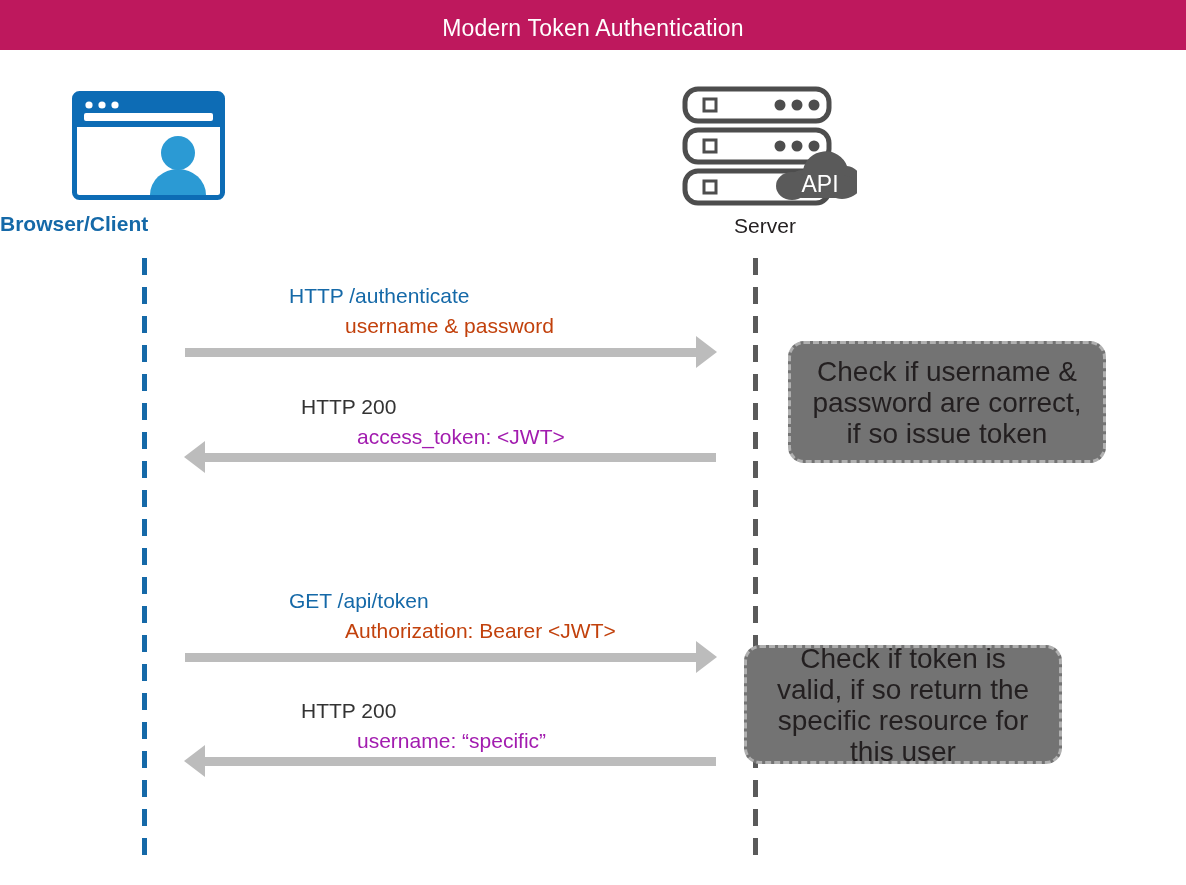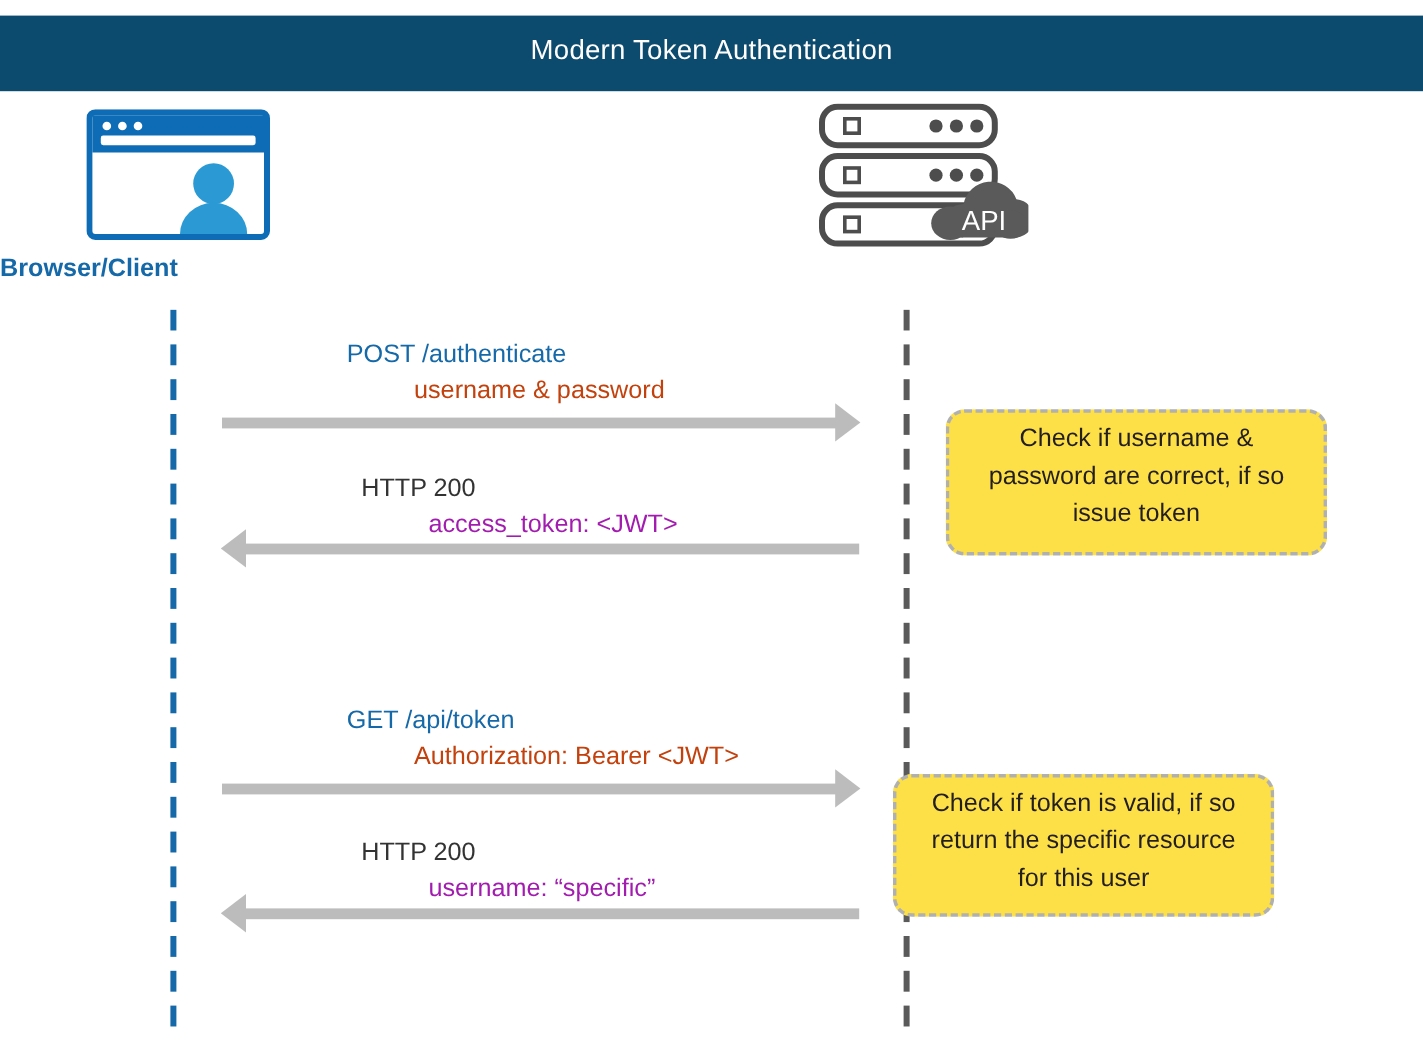--- a/index.html
+++ b/index.html
@@ -15,24 +15,24 @@
     position: relative;
     width: 1186px;
     height: 885px;
     background: #ffffff;
     overflow: hidden;
   }
 
   
   .titlebar {
     position: absolute;
-    left: 0; top: 13px;
+    left: 0; top: 0;
     width: 1186px;
-    height: 63px;
-    background: #0c4a6e;
+    height: 50px;
+    background: #be185d;
   }
   .titlebar-text {
     position: absolute;
     left: 0; top: 0;
     width: 1186px;
     height: 57px;
     line-height: 57px;
     text-align: center;
     color: #ffffff;
     font-size: 23px;
@@ -131,26 +131,27 @@
   .msg-req .l2 { color: #c2410c; }
   .msg-res .l1 { color: #333333; }
   .msg-res .l2 { color: #a21caf; }
 
   
   .note {
     position: absolute;
     box-sizing: border-box;
     border: 3px dashed #b0b0b0;
     border-radius: 16px;
-    background: #fde047;
+    background: #737373;
     display: flex;
+    align-items: center;
     justify-content: center;
     text-align: center;
     color: #231f20;
-    font-size: 21px;
+    font-size: 28px;
     line-height: 31px;
     padding: 6px 18px;
   }
 </style>
 </head>
 <body>
 
 <div id="canvas">
 
   <div class="titlebar">
@@ -202,23 +203,24 @@
       <g>
         <path d="M104,101 a17,17 0 0 1 17,-17 a23,23 0 0 1 44,-4 a16,16 0 0 1 -3,32 h-41 a17,17 0 0 1 -17,-11 z" fill="#5a5a5a"></path>
         <ellipse cx="110" cy="100" rx="16" ry="14" fill="#5a5a5a"></ellipse>
         <ellipse cx="160" cy="101" rx="14" ry="12" fill="#5a5a5a"></ellipse>
       </g>
       <text x="138" y="106" text-anchor="middle" font-family="Liberation Sans, sans-serif" font-size="23" fill="#ffffff">API</text>
     </svg>
   </div>
 
   <div class="actor-label actor-label-client">Browser/Client</div>
+  <div class="actor-label actor-label-server">Server</div>
 
   <div class="msg-label msg-req" style="left:289px; top:281px;">
-    <span class="l1">POST /authenticate</span>
+    <span class="l1">HTTP /authenticate</span>
     <span class="l2">username &amp; password</span>
   </div>
   <div class="msg-line right" style="top:348px;"></div>
   <div class="arrowhead right" style="top:336px;"></div>
 
   <div class="msg-label msg-res" style="left:301px; top:392px;">
     <span class="l1">HTTP 200</span>
     <span class="l2">access_token: &lt;JWT&gt;</span>
   </div>
   <div class="msg-line left" style="top:453px;"></div>

